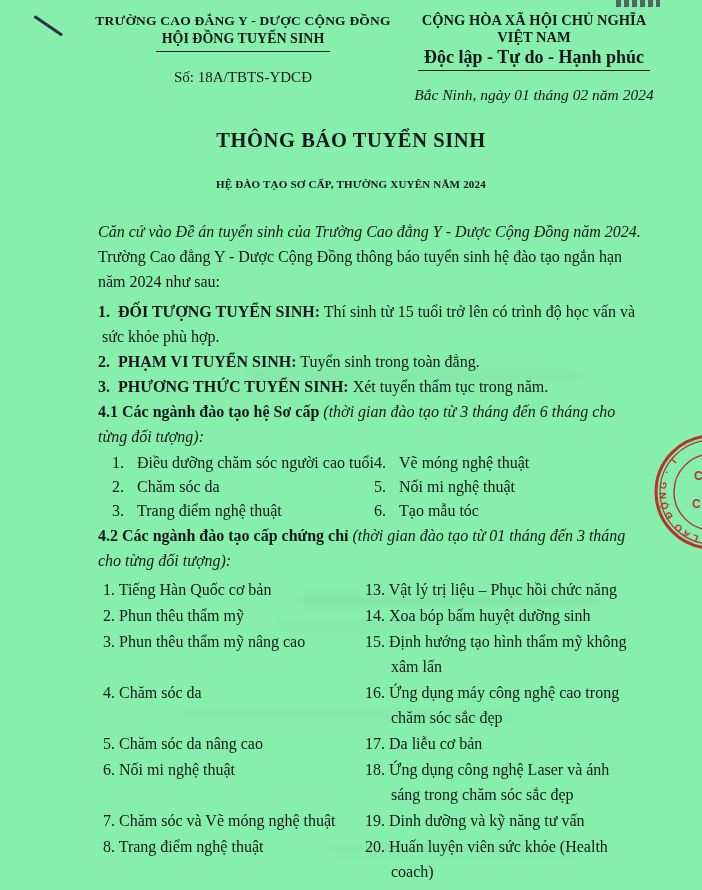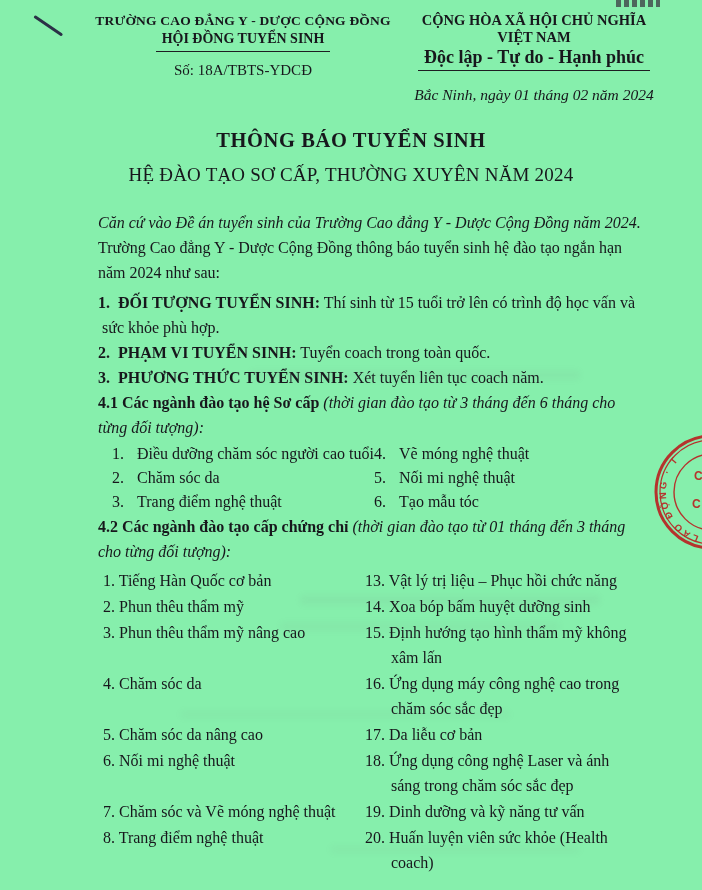--- a/index.html
+++ b/index.html
@@ -17,26 +17,26 @@
     display:grid;
     grid-template-columns:330px 1fr;
     padding:12px 42px 0 78px;
   }
   .hdr-col{text-align:center;}
   .org-line1{font-weight:bold;font-size:13.5px;line-height:17px;letter-spacing:.2px;}
   .org-line2{font-weight:bold;font-size:14px;line-height:18px;margin-top:1px;}
   .nat-line1{font-weight:bold;font-size:14.5px;line-height:17px;}
   .nat-line2{font-weight:bold;font-size:18px;line-height:19px;margin-top:2px;}
   .u-span{display:inline-block;border-bottom:1.6px solid #1d1d22;padding:0 6px 3px 6px;font-family:Liberation Serif, serif;}
-  .doc-number{margin-top:10px;font-size:15px;}
+  .doc-number{margin-top:17px;font-size:15px;}
   .place-date{margin-top:15px;font-style:italic;font-size:15.5px;}
   
   .title-block{text-align:center;margin-top:24px;}
   .title-1{font-size:20.5px;font-weight:bold;letter-spacing:.6px;line-height:24px;}
-  .title-2{font-size:19px;font-weight:normal;letter-spacing:.2px;line-height:22px;margin-top:12px;}
+  .title-2{font-size:11px;font-weight:bold;letter-spacing:.2px;line-height:22px;margin-top:21px;}
   
   .content{padding:0 60px 0 98px;font-size:16px;line-height:25px;}
   .intro{margin-top:24px;}
   .intro-basis{font-style:italic;}
   .items{margin-top:5px;}
   .items p{margin:0;}
   .item-label{font-weight:bold;}
   .sec-heading{margin:0;}
   .sec-heading .h-bold{font-weight:bold;}
   .sec-heading .h-italic{font-style:italic;}
@@ -111,22 +111,22 @@
 
   <div class="content">
 
     <div class="intro">
       <div class="intro-basis">Căn cứ vào Đề án tuyển sinh của Trường Cao đẳng Y - Dược Cộng Đồng năm 2024.</div>
       <div class="intro-announce">Trường Cao đẳng Y - Dược Cộng Đồng thông báo tuyển sinh hệ đào tạo ngắn hạn năm 2024 như sau:</div>
     </div>
 
     <div class="items">
       <p><span class="item-label">1.&nbsp;&nbsp;ĐỐI TƯỢNG TUYỂN SINH:</span> <span>Thí sinh từ 15 tuổi trở lên có trình độ học vấn và &nbsp;sức khỏe phù hợp.</span></p>
-      <p><span class="item-label">2.&nbsp;&nbsp;PHẠM VI TUYỂN SINH:</span> <span>Tuyển coach trong toàn quốc.</span></p>
-      <p><span class="item-label">3.&nbsp;&nbsp;PHƯƠNG THỨC TUYỂN SINH:</span> <span>Xét tuyển liên tục coach năm.</span></p>
+      <p><span class="item-label">2.&nbsp;&nbsp;PHẠM VI TUYỂN SINH:</span> <span>Tuyển sinh trong toàn đẳng.</span></p>
+      <p><span class="item-label">3.&nbsp;&nbsp;PHƯƠNG THỨC TUYỂN SINH:</span> <span>Xét tuyển thẩm tục trong năm.</span></p>
     </div>
 
     <p class="sec-heading"><span class="h-bold">4.1 Các ngành đào tạo hệ Sơ cấp </span><span class="h-italic">(thời gian đào tạo từ 3 tháng đến 6 tháng cho từng đối tượng):</span></p>
 
     <div class="list41">
       <div class="cell">
           <span class="num">1.</span>
           <span>Điều dưỡng chăm sóc người cao tuổi</span>
         </div>
       <div class="cell">

